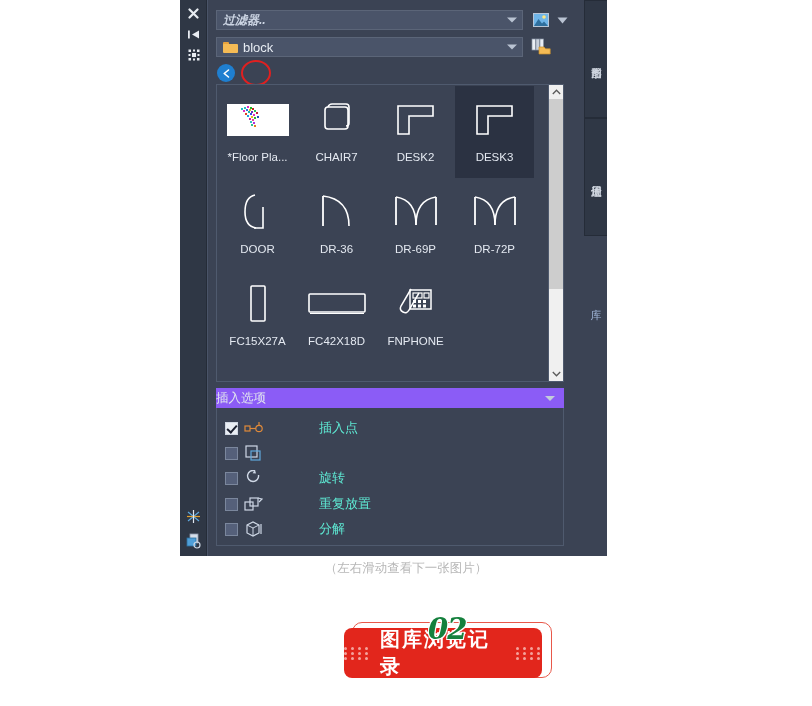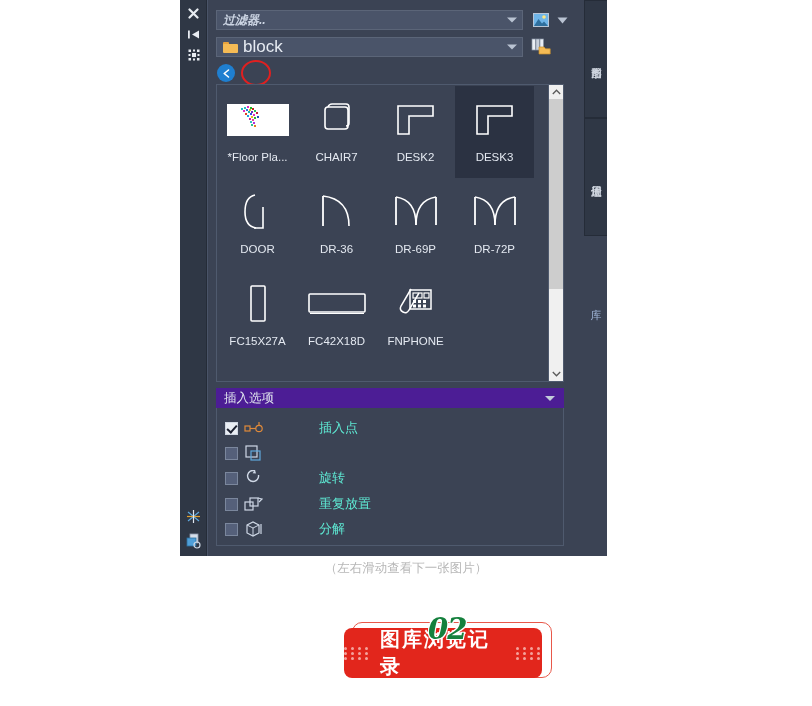--- a/index.html
+++ b/index.html
@@ -65,21 +65,21 @@
     position: absolute;
     background: #4a5469;
     border: 1px solid #5b6578;
     height: 20px;
     display: flex; align-items: center;
     color: #dfe5ee;
     font-size: 12px;
     padding-left: 6px;
   }
   .combo .ph { font-style: italic; color: #cdd6e4; font-weight: bold; font-size: 12px;}
-  .combo .txt { color: #e6ebf2; font-size: 17px; }
+  .combo .txt { color: #e6ebf2; font-size: 13px; }
   .caret {
     position: absolute; right: 5px; top: 50%; transform: translateY(-50%);
     width: 0; height: 0;
     border-left: 5px solid transparent;
     border-right: 5px solid transparent;
     border-top: 5px solid #b9c3d2;
   }
   .folder-ico {
     width: 15px; height: 12px; margin-right: 5px; flex: 0 0 auto;
     position: relative;
@@ -165,23 +165,22 @@
     position:absolute; left:0; width:15px; height:14px; background:#f0f0f0;
     display:flex; align-items:center; justify-content:center;
   }
   .sthumb {
     position:absolute; left:0; width:15px; background:#cdcdcd;
   }
 
   
   .opt-header {
     position: absolute;
-    background: #4c1d95;
+    background: #8b5cf6;
     display: flex; align-items: center;
-    padding-left: 8px;
     color: #e2e7ef;
     font-size: 12.5px;
   }
   .opt-body {
     position: absolute;
     background: #3b4354;
     border: 1px solid #4f5a6e;
     border-top: none;
   }
   .optrow {

